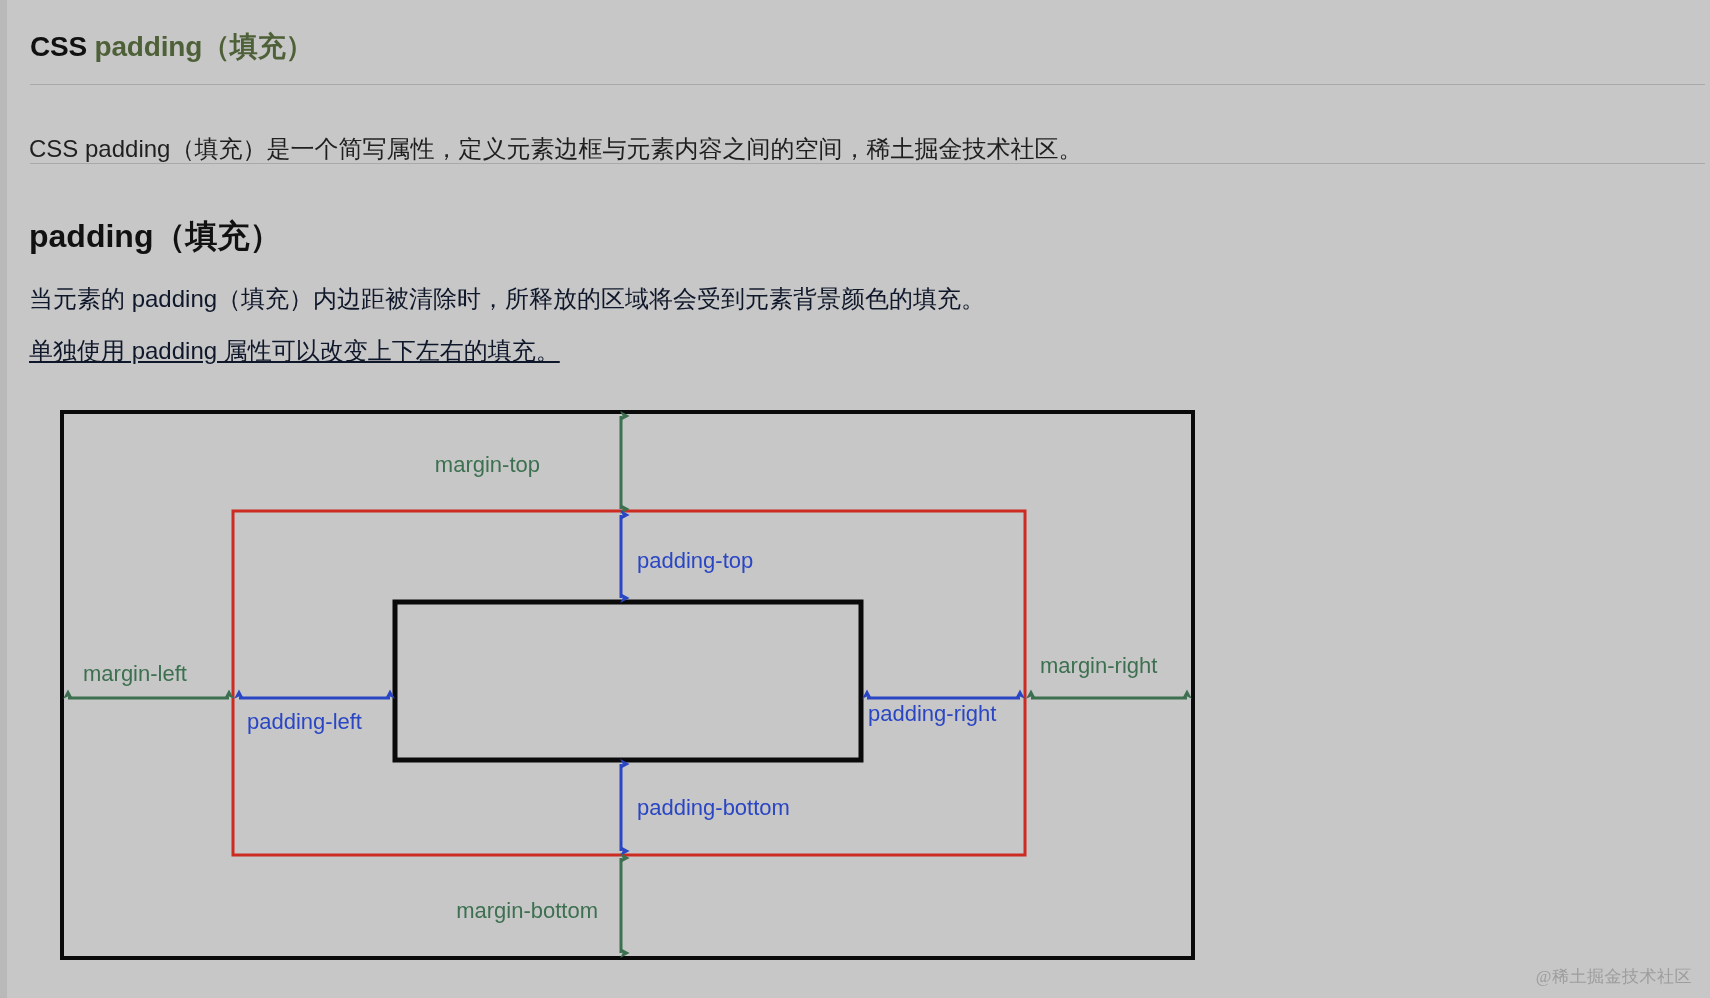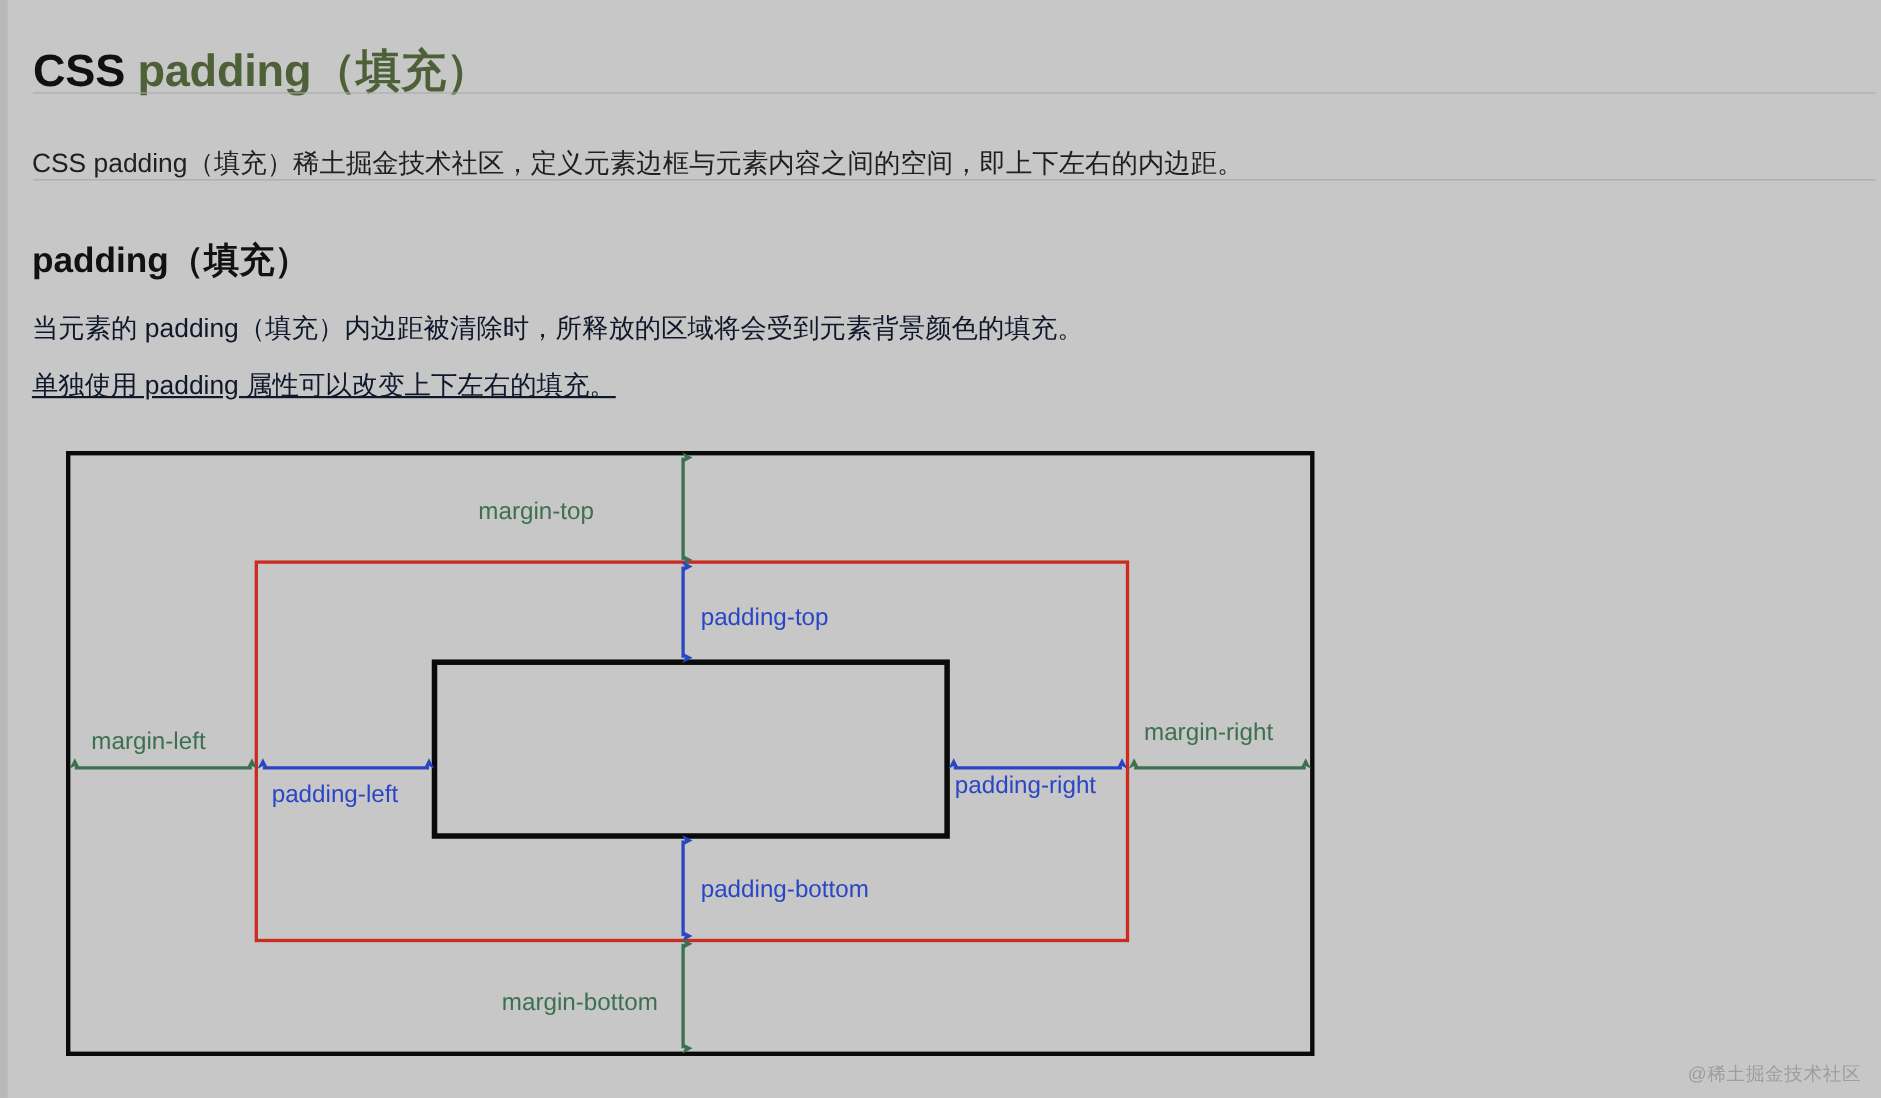--- a/index.html
+++ b/index.html
@@ -25,21 +25,21 @@
     width: 7px;
     height: 998px;
     background: #b9b9b9;
   }
 
   
   .doc-title {
     position: absolute;
     left: 30px;
     top: 8px;
-    font-size: 41px;
+    font-size: 28px;
     font-weight: bold;
     letter-spacing: -0.2px;
     white-space: nowrap;
     line-height: 1.45;
   }
   .doc-title .t-black { color: #101010; }
   .doc-title .t-green { color: #4e6037; }
 
   .rule {
     position: absolute;
@@ -93,40 +93,40 @@
   }
 
   .watermark {
     position: absolute;
     right: 18px;
     bottom: 10px;
     font-size: 17px;
     color: #9d9d9d;
     letter-spacing: 0.5px;
     white-space: nowrap;
-    font-family: Liberation Sans, sans-serif;
+    font-family: Liberation Serif, serif;
   }
 
   .dg-label {
     font-family: "Liberation Sans", "DejaVu Sans", sans-serif;
     font-size: 22px;
   }
   .dg-label.green { fill: #3c7050; }
   .dg-label.blue  { fill: #2a46c4; }
 </style>
 </head>
 <body>
 
 <div class="page-left-rule"></div>
 
 <h1 class="doc-title"><span class="t-black">CSS </span><span class="t-green">padding（填充）</span></h1>
 
 <div class="rule rule-1"></div>
 
-<p class="lede">CSS padding（填充）稀土掘金技术社区，定义元素边框与元素内容之间的空间，即上下左右的内边距。</p>
+<p class="lede">CSS padding（填充）是一个简写属性，定义元素边框与元素内容之间的空间，稀土掘金技术社区。</p>
 
 <div class="rule rule-2"></div>
 
 <h2 class="section-heading">padding（填充）</h2>
 
 <p class="para para-1">当元素的 padding（填充）内边距被清除时，所释放的区域将会受到元素背景颜色的填充。</p>
 <p class="para para-2">单独使用 padding 属性可以改变上下左右的填充。</p>
 
 <svg class="diagram" viewBox="0 0 1710 998" xmlns="http://www.w3.org/2000/svg">
   <defs>

